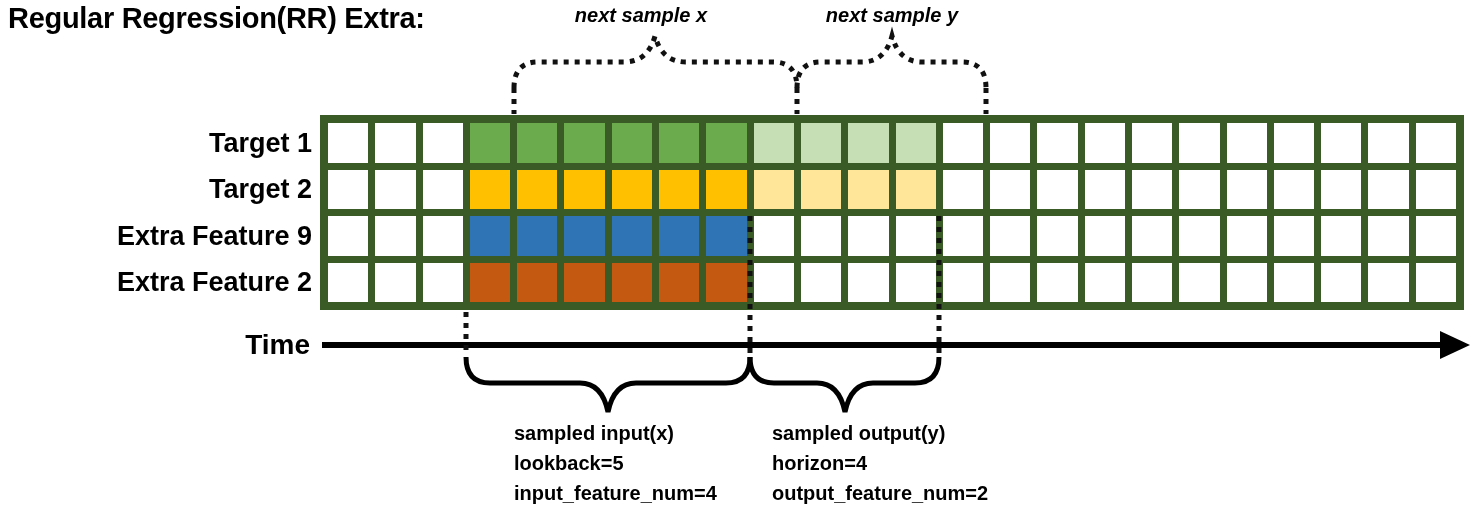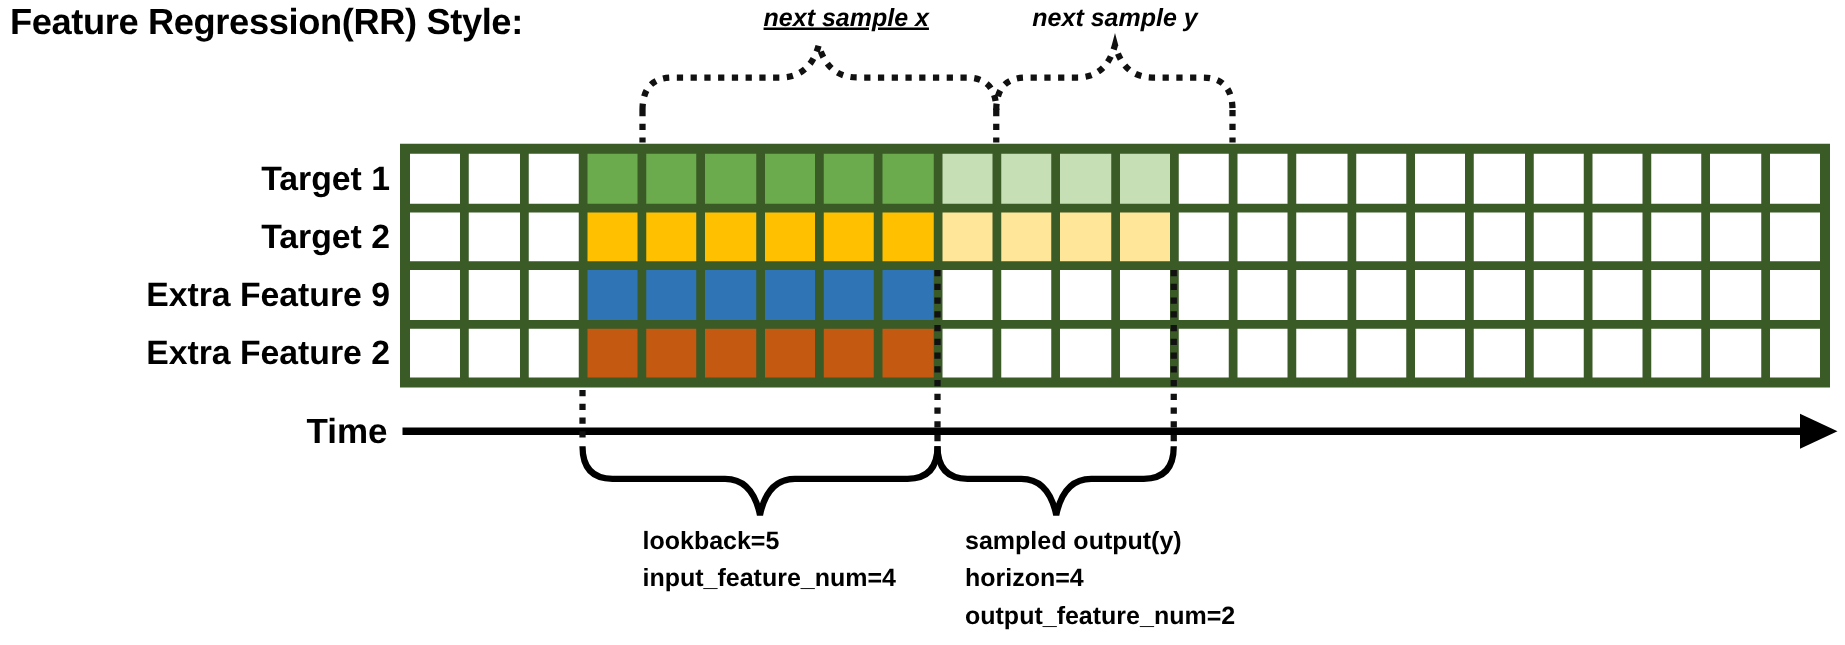--- a/index.html
+++ b/index.html
@@ -7,21 +7,21 @@
     position:relative;width:1476px;height:516px;background:#ffffff;
     font-family:"Liberation Sans",sans-serif;color:#000;overflow:hidden;
   }
   .title{
     position:absolute;left:8px;top:2px;font-size:29px;font-weight:700;letter-spacing:-0.3px;
   }
   .next-label{
     position:absolute;top:4px;transform:translateX(-50%);
     font-size:20px;font-weight:700;font-style:italic;white-space:nowrap;
   }
-  .next-x{left:677px;text-decoration:underline;}
+  .next-x{left:641px;}
   .next-y{left:892px;text-align:center;}
   .row-label{
     position:absolute;left:0;width:312px;text-align:right;
     font-size:27px;font-weight:700;line-height:32px;white-space:nowrap;
   }
   .time-label{
     position:absolute;left:0;top:329px;width:310px;text-align:right;
     font-size:28px;font-weight:700;
   }
   .grid{
@@ -35,21 +35,21 @@
     position:absolute;top:418px;font-size:20px;font-weight:700;line-height:30px;white-space:nowrap;
   }
   .note-input{left:514px;}
   .note-output{left:772px;}
 </style>
 </head>
 <body>
 
 <div class="canvas">
 
-  <div class="title">Feature Regression(RR) Style:</div>
+  <div class="title">Regular Regression(RR) Extra:</div>
 
   <div class="next-label next-x">next sample x</div>
   <div class="next-label next-y">next sample y</div>
 
   <div class="row-label" style="top:127px">Target 1</div>
   <div class="row-label" style="top:173px">Target 2</div>
   <div class="row-label" style="top:220px">Extra Feature 9</div>
   <div class="row-label" style="top:266px">Extra Feature 2</div>
 
   <div class="grid" id="sample-grid" style="background: rgb(58, 90, 38);">
@@ -172,20 +172,21 @@
     <path d="M 514 88 Q 514 62 538 62 L 624 62 Q 648 62 655 36 Q 662 62 686 62 L 773 62 Q 797 62 797 88" stroke="#111" stroke-width="5" stroke-dasharray="5 6" fill="none"></path>
 
     <path d="M 797 88 Q 797 62 821 62 L 862 62 Q 885 62 892 36 Q 899 62 922 62 L 962 62 Q 986 62 986 88" stroke="#111" stroke-width="5" stroke-dasharray="5 6" fill="none"></path>
 
     <path d="M 466 357 Q 466 383 490 383 L 580 383 Q 602 383 608 412 Q 614 383 636 383 L 726 383 Q 750 383 750 357" stroke="#000" stroke-width="5" fill="none"></path>
 
     <path d="M 750 357 Q 750 383 774 383 L 817 383 Q 839 383 845 412 Q 851 383 873 383 L 915 383 Q 939 383 939 357" stroke="#000" stroke-width="5" fill="none"></path>
   </svg>
 
   <div class="note note-input">
+    <div>sampled input(x)</div>
     <div>lookback=5</div>
     <div>input_feature_num=4</div>
   </div>
   <div class="note note-output">
     <div>sampled output(y)</div>
     <div>horizon=4</div>
     <div>output_feature_num=2</div>
   </div>
 
 </div>

